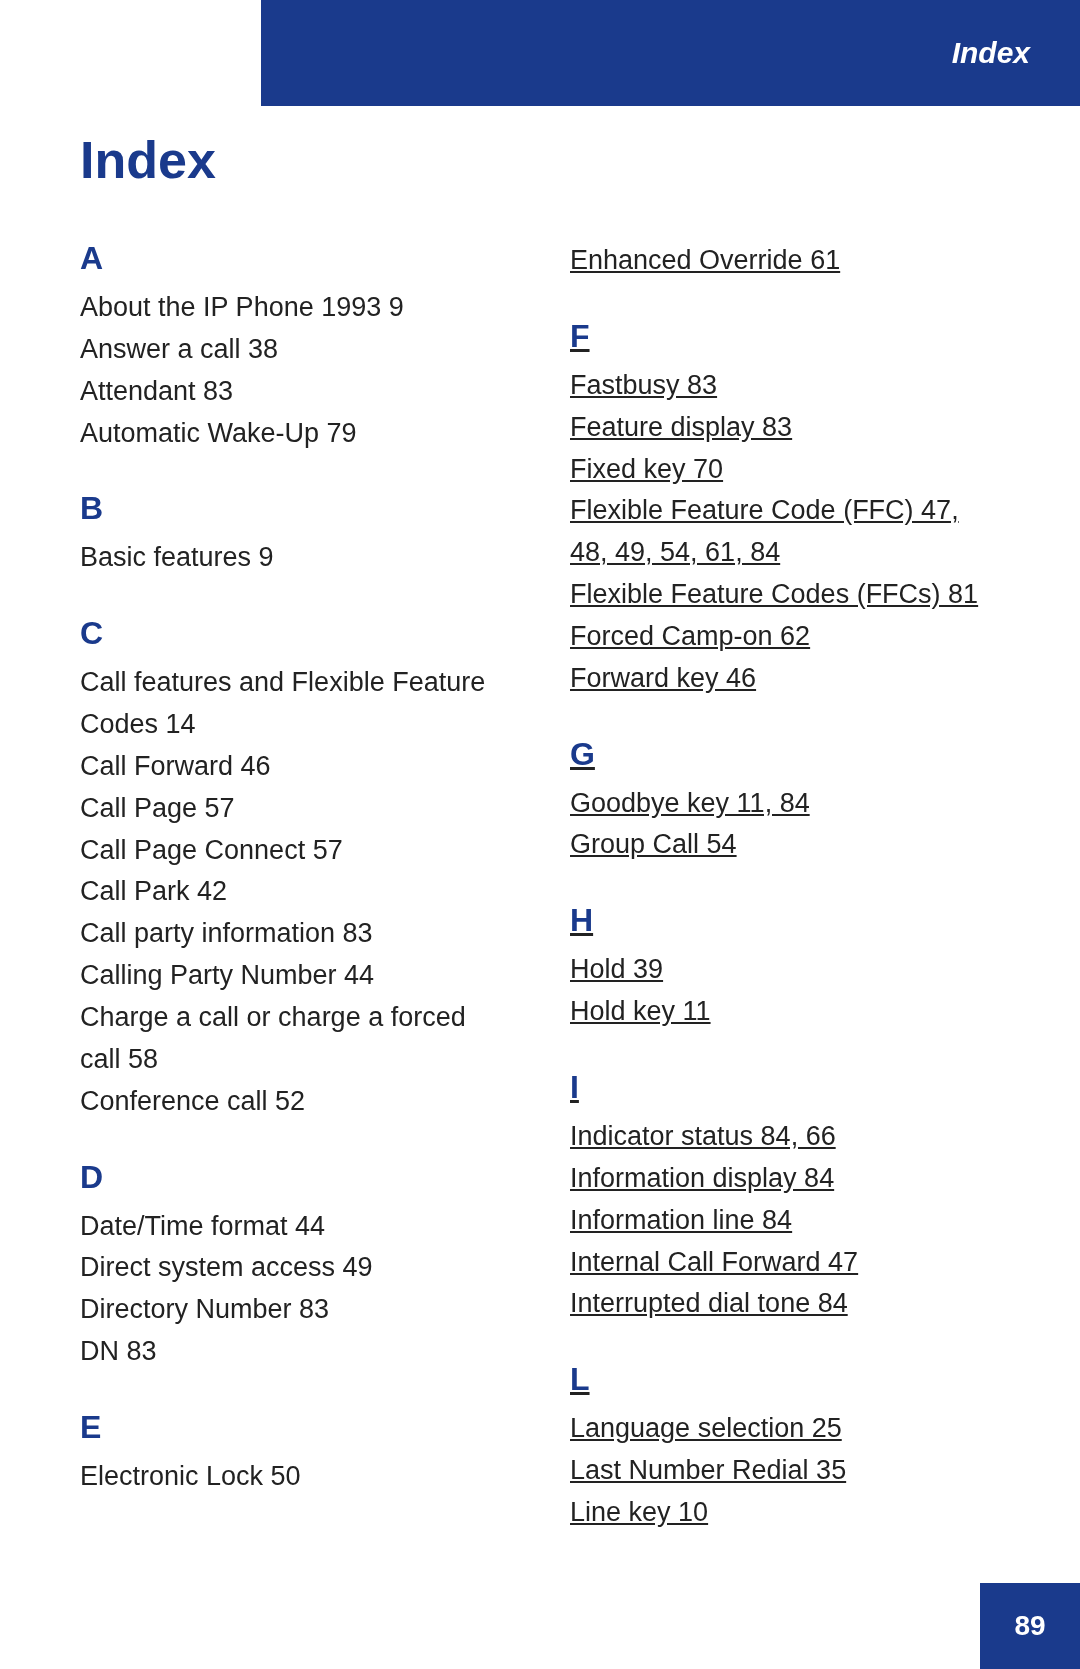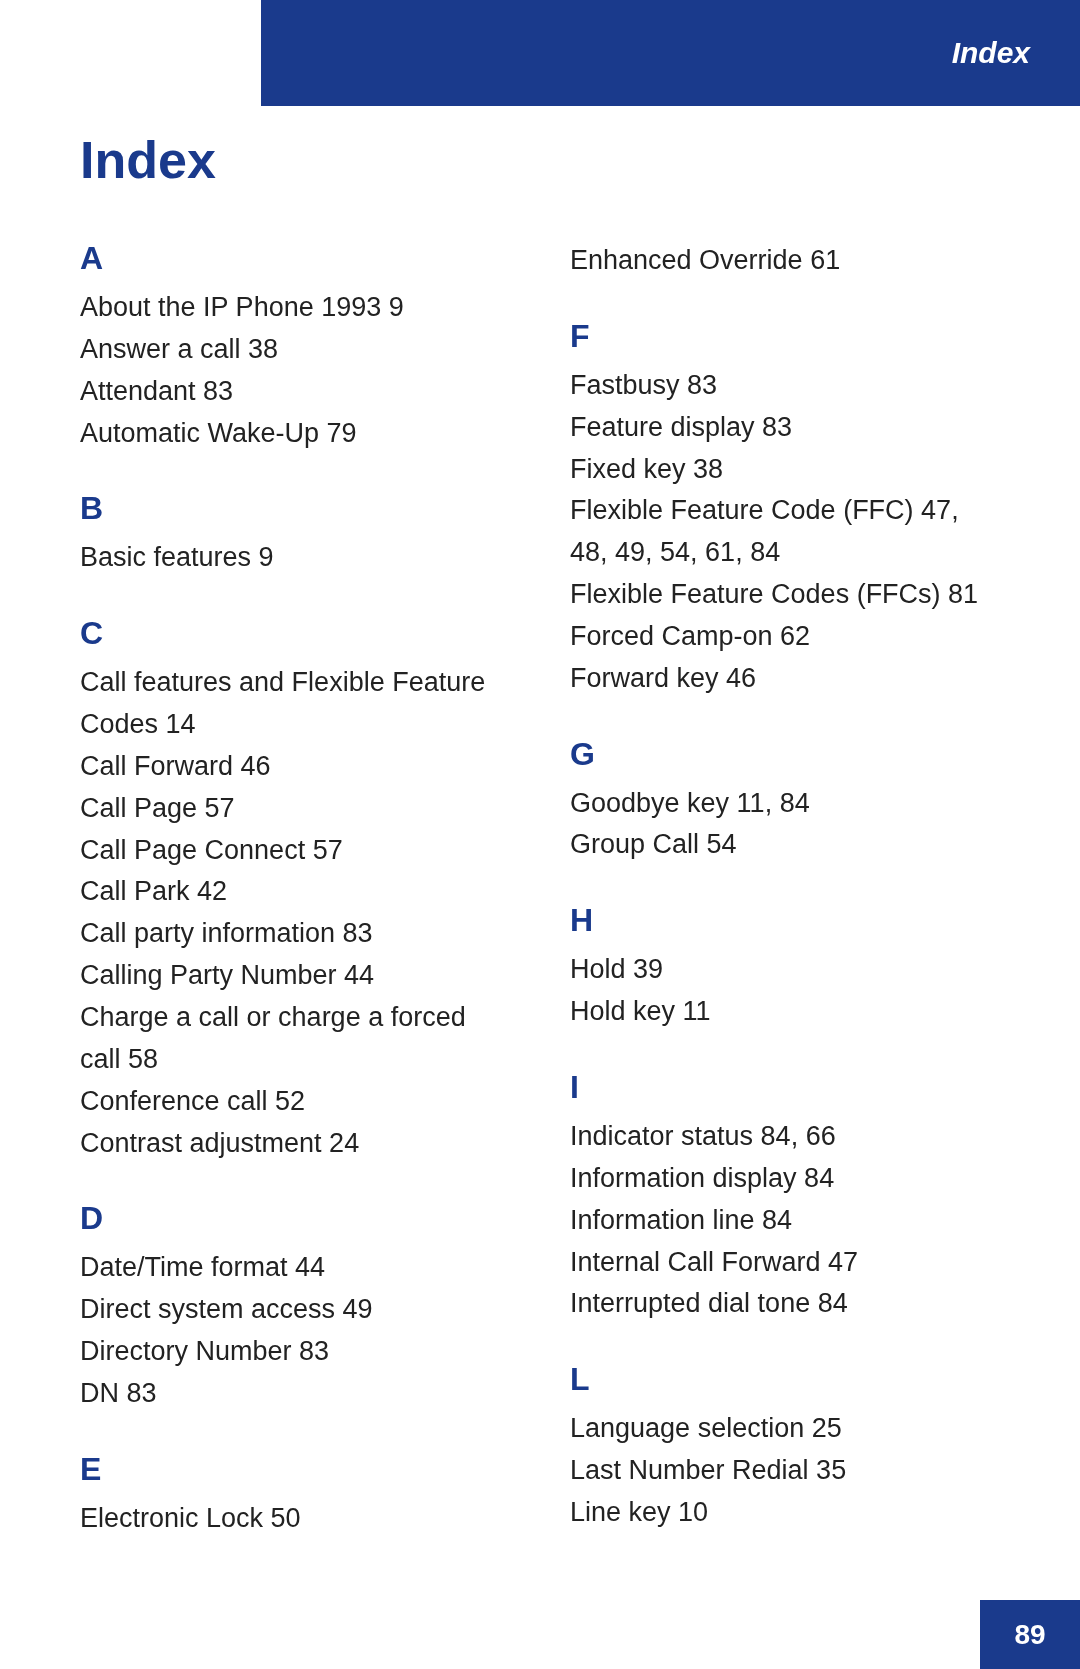--- a/index.html
+++ b/index.html
@@ -56,20 +56,21 @@
       display: flex;
       gap: 60px;
     }
 
     .col-left {
       flex: 1;
     }
 
     .col-right {
       flex: 1;
+      text-decoration: underline;
     }
 
     
     .section-letter {
       font-size: 32px;
       font-weight: bold;
       color: #1a3a8c;
       margin-top: 36px;
       margin-bottom: 10px;
       border-bottom: none;
@@ -85,21 +86,21 @@
       color: #222222;
       line-height: 1.55;
     }
 
     
     .footer-bar {
       position: absolute;
       bottom: 0;
       right: 0;
       width: 100px;
-      height: 69px;
+      height: 86px;
       background: #1a3a8c;
       display: flex;
       align-items: center;
       justify-content: center;
       margin-left: 36px;
     }
 
     .footer-page-num {
       color: #ffffff;
       font-size: 28px;
@@ -130,37 +131,36 @@
         <div class="section-letter">C</div>
         <div class="index-entry">Call features and Flexible Feature Codes 14</div>
         <div class="index-entry">Call Forward 46</div>
         <div class="index-entry">Call Page 57</div>
         <div class="index-entry">Call Page Connect 57</div>
         <div class="index-entry">Call Park 42</div>
         <div class="index-entry">Call party information 83</div>
         <div class="index-entry">Calling Party Number 44</div>
         <div class="index-entry">Charge a call or charge a forced call 58</div>
         <div class="index-entry">Conference call 52</div>
-        <div class="index-entry">Contrast adjustment 24</div>
         <div class="section-letter">D</div>
         <div class="index-entry">Date/Time format 44</div>
         <div class="index-entry">Direct system access 49</div>
         <div class="index-entry">Directory Number 83</div>
         <div class="index-entry">DN 83</div>
         <div class="section-letter">E</div>
         <div class="index-entry">Electronic Lock 50</div>
       </div>
 
     <div class="col-right" id="right-col">
         <div style="height: 0px;"></div>
         <div class="index-entry">Enhanced Override 61</div>
         <div class="section-letter">F</div>
         <div class="index-entry">Fastbusy 83</div>
         <div class="index-entry">Feature display 83</div>
-        <div class="index-entry">Fixed key 38</div>
+        <div class="index-entry">Fixed key 70</div>
         <div class="index-entry">Flexible Feature Code (FFC) 47, 48, 49, 54, 61, 84</div>
         <div class="index-entry">Flexible Feature Codes (FFCs) 81</div>
         <div class="index-entry">Forced Camp-on 62</div>
         <div class="index-entry">Forward key 46</div>
         <div class="section-letter">G</div>
         <div class="index-entry">Goodbye key 11, 84</div>
         <div class="index-entry">Group Call 54</div>
         <div class="section-letter">H</div>
         <div class="index-entry">Hold 39</div>
         <div class="index-entry">Hold key 11</div>

